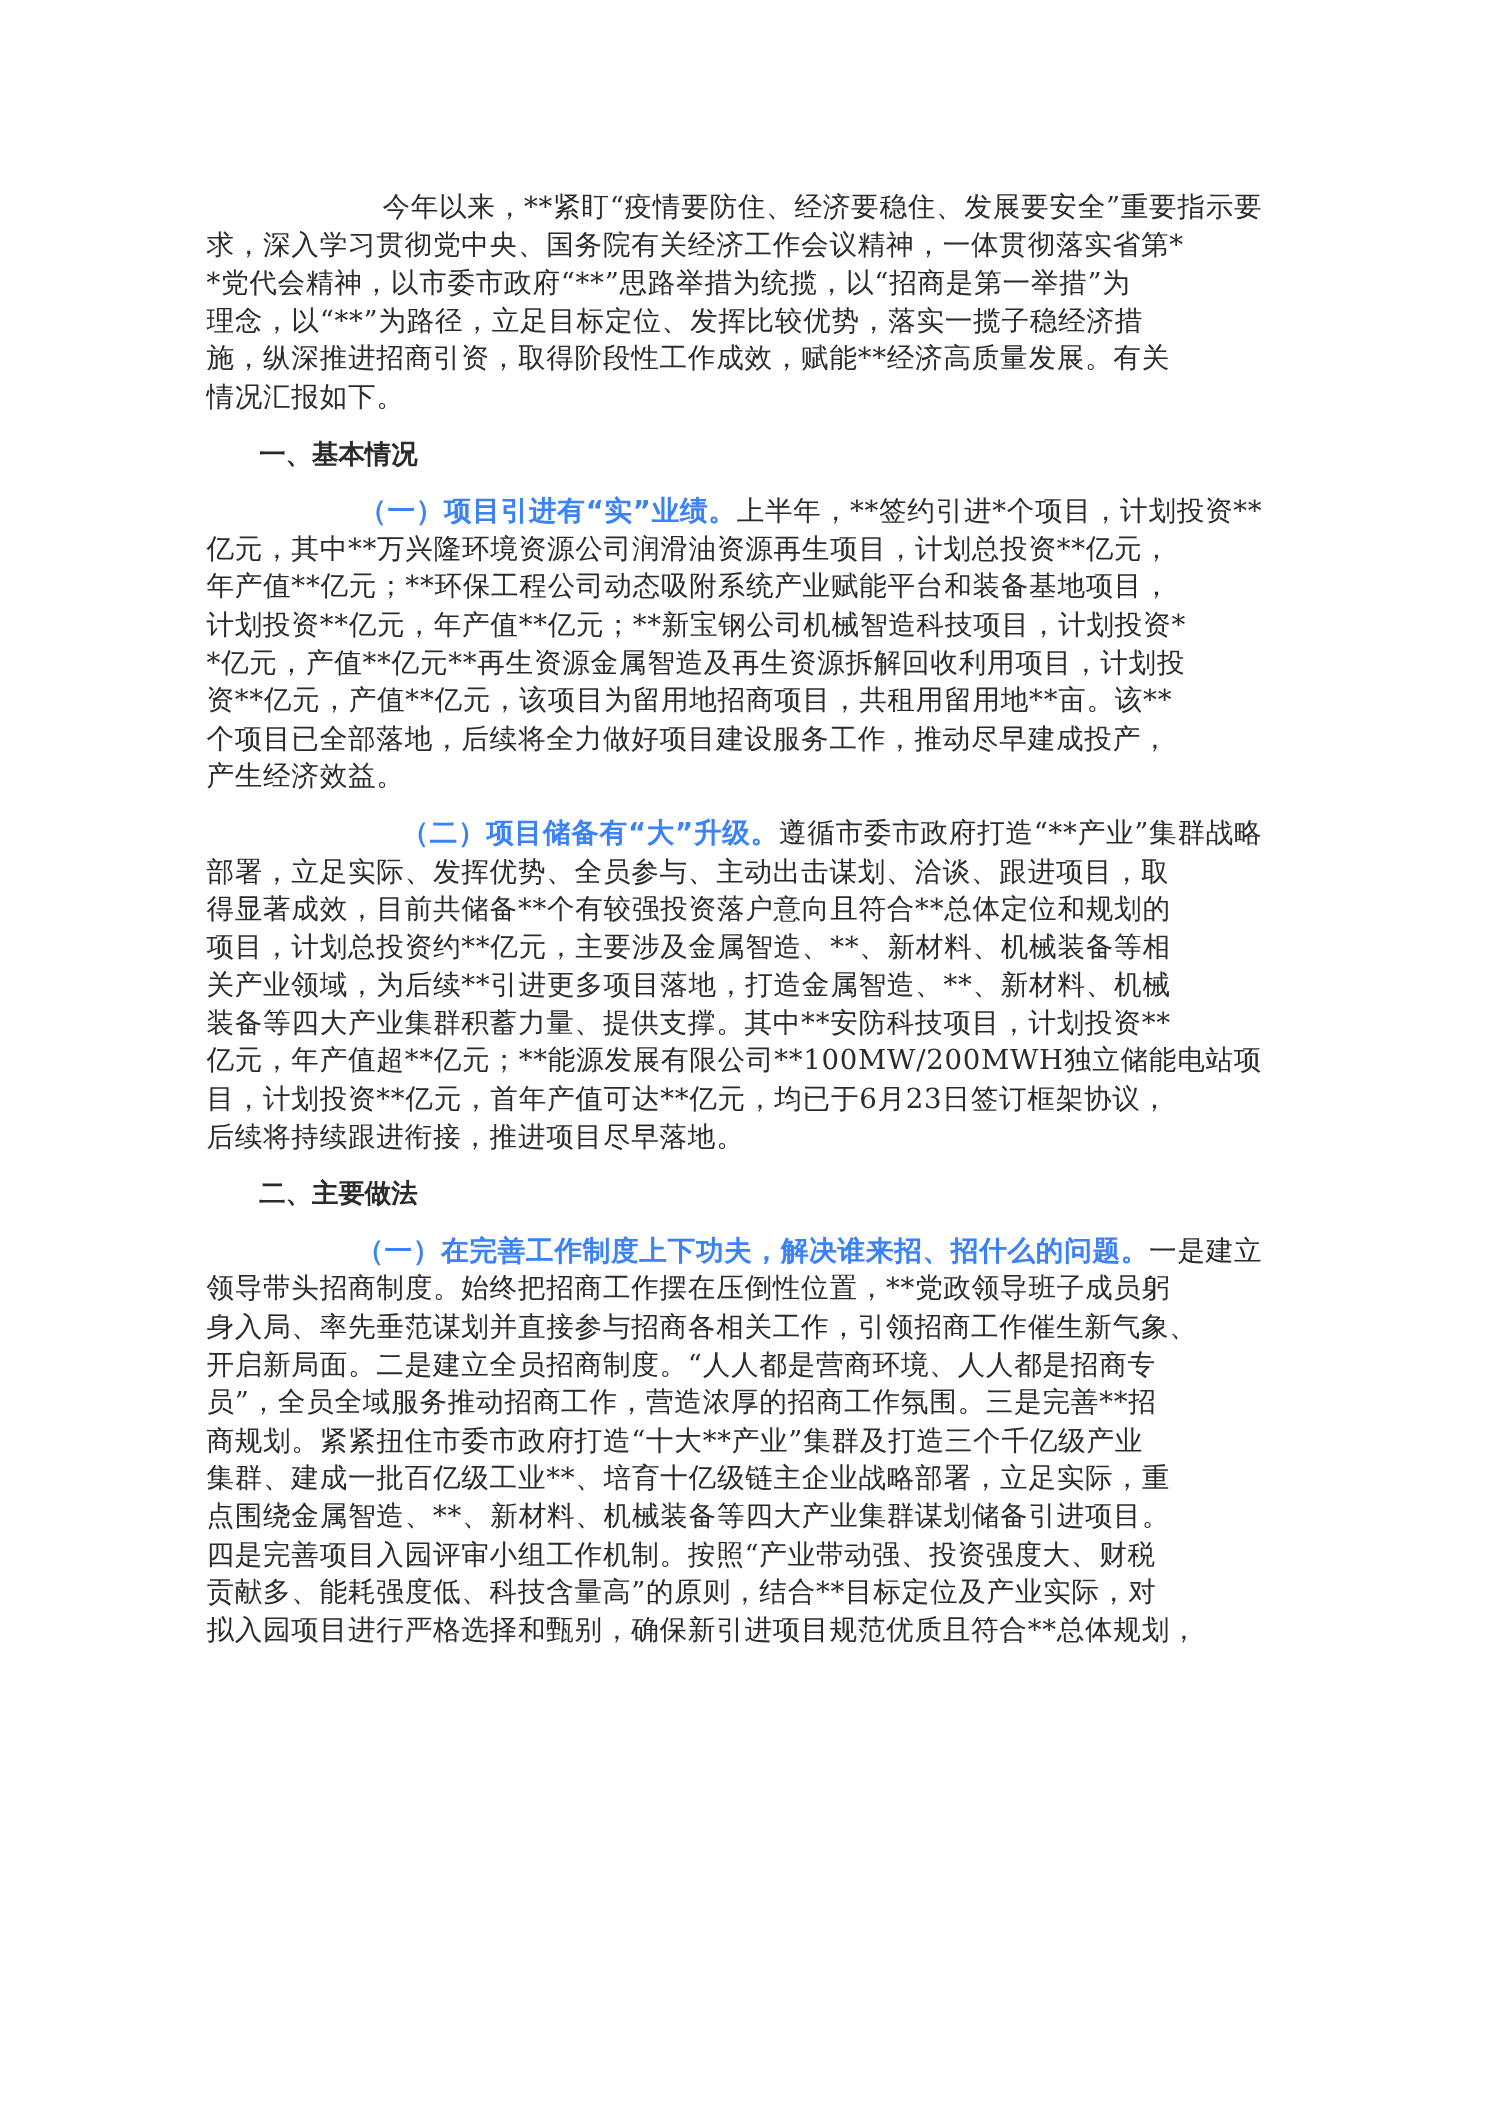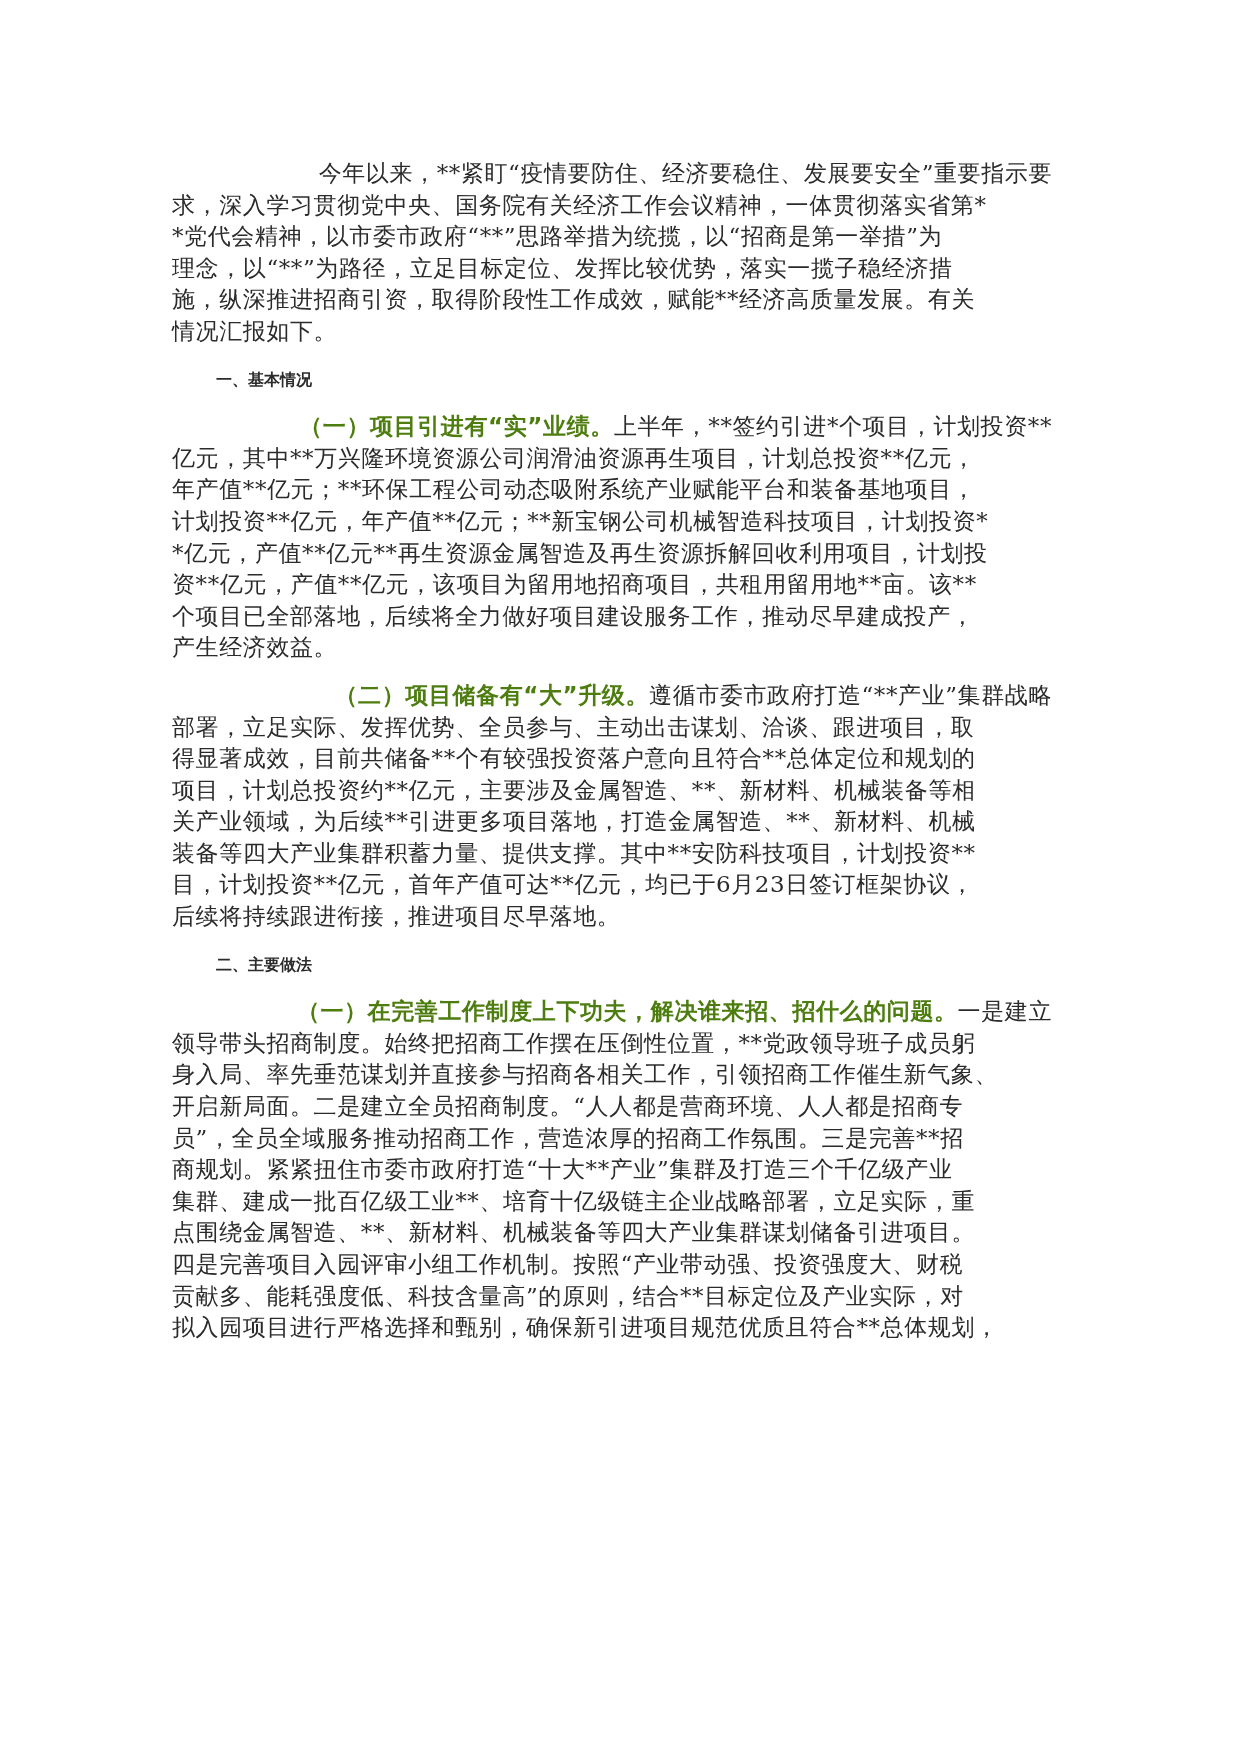--- a/index.html
+++ b/index.html
@@ -3,23 +3,23 @@
 <meta charset="utf-8">
 <style>
   html, body { margin:0; padding:0; background:#ffffff; }
   body { width:1240px; height:1754px; position:relative; overflow:hidden;
          font-family:"DejaVu Serif","Liberation Serif",serif; color:#2b2b2b; }
   .page { position:absolute; left:172px; top:158px; width:880px; }
   .line { height:31.6px; line-height:31.6px; font-size:23px; white-space:nowrap;
           letter-spacing:0.6px; }
   .indent { padding-left:44px;text-align:right; }
   .heading { font-family:"DejaVu Sans","Liberation Sans",sans-serif; font-weight:bold;
-             font-size:16px; padding-left:44px; height:31.6px; line-height:31.6px; }
+             font-size:22px; padding-left:44px; height:31.6px; line-height:31.6px; }
   .gap { height:16px; }
-  .lead { font-family:"DejaVu Sans","Liberation Sans",sans-serif; font-weight:bold; color:#4d7c0f; }
+  .lead { font-family:"DejaVu Sans","Liberation Sans",sans-serif; font-weight:bold; color:#3b82f6; }
 </style>
 </head>
 <body>
 
 <div class="page">
 
   <div>
     <div class="line indent">今年以来，**紧盯“疫情要防住、经济要稳住、发展要安全”重要指示要</div>
     <div class="line">求，深入学习贯彻党中央、国务院有关经济工作会议精神，一体贯彻落实省第*</div>
     <div class="line">*党代会精神，以市委市政府“**”思路举措为统揽，以“招商是第一举措”为</div>
@@ -48,20 +48,21 @@
 
   <div>
     <div class="line indent">
       <span class="lead">（二）项目储备有“大”升级。</span><span>遵循市委市政府打造“**产业”集群战略</span>
     </div>
     <div class="line">部署，立足实际、发挥优势、全员参与、主动出击谋划、洽谈、跟进项目，取</div>
     <div class="line">得显著成效，目前共储备**个有较强投资落户意向且符合**总体定位和规划的</div>
     <div class="line">项目，计划总投资约**亿元，主要涉及金属智造、**、新材料、机械装备等相</div>
     <div class="line">关产业领域，为后续**引进更多项目落地，打造金属智造、**、新材料、机械</div>
     <div class="line">装备等四大产业集群积蓄力量、提供支撑。其中**安防科技项目，计划投资**</div>
+    <div class="line">亿元，年产值超**亿元；**能源发展有限公司**100MW/200MWH独立储能电站项</div>
     <div class="line">目，计划投资**亿元，首年产值可达**亿元，均已于6月23日签订框架协议，</div>
     <div class="line">后续将持续跟进衔接，推进项目尽早落地。</div>
   </div>
   <div class="gap"></div>
 
   <div class="heading">二、主要做法</div>
   <div class="gap"></div>
 
   <div>
     <div class="line indent">

